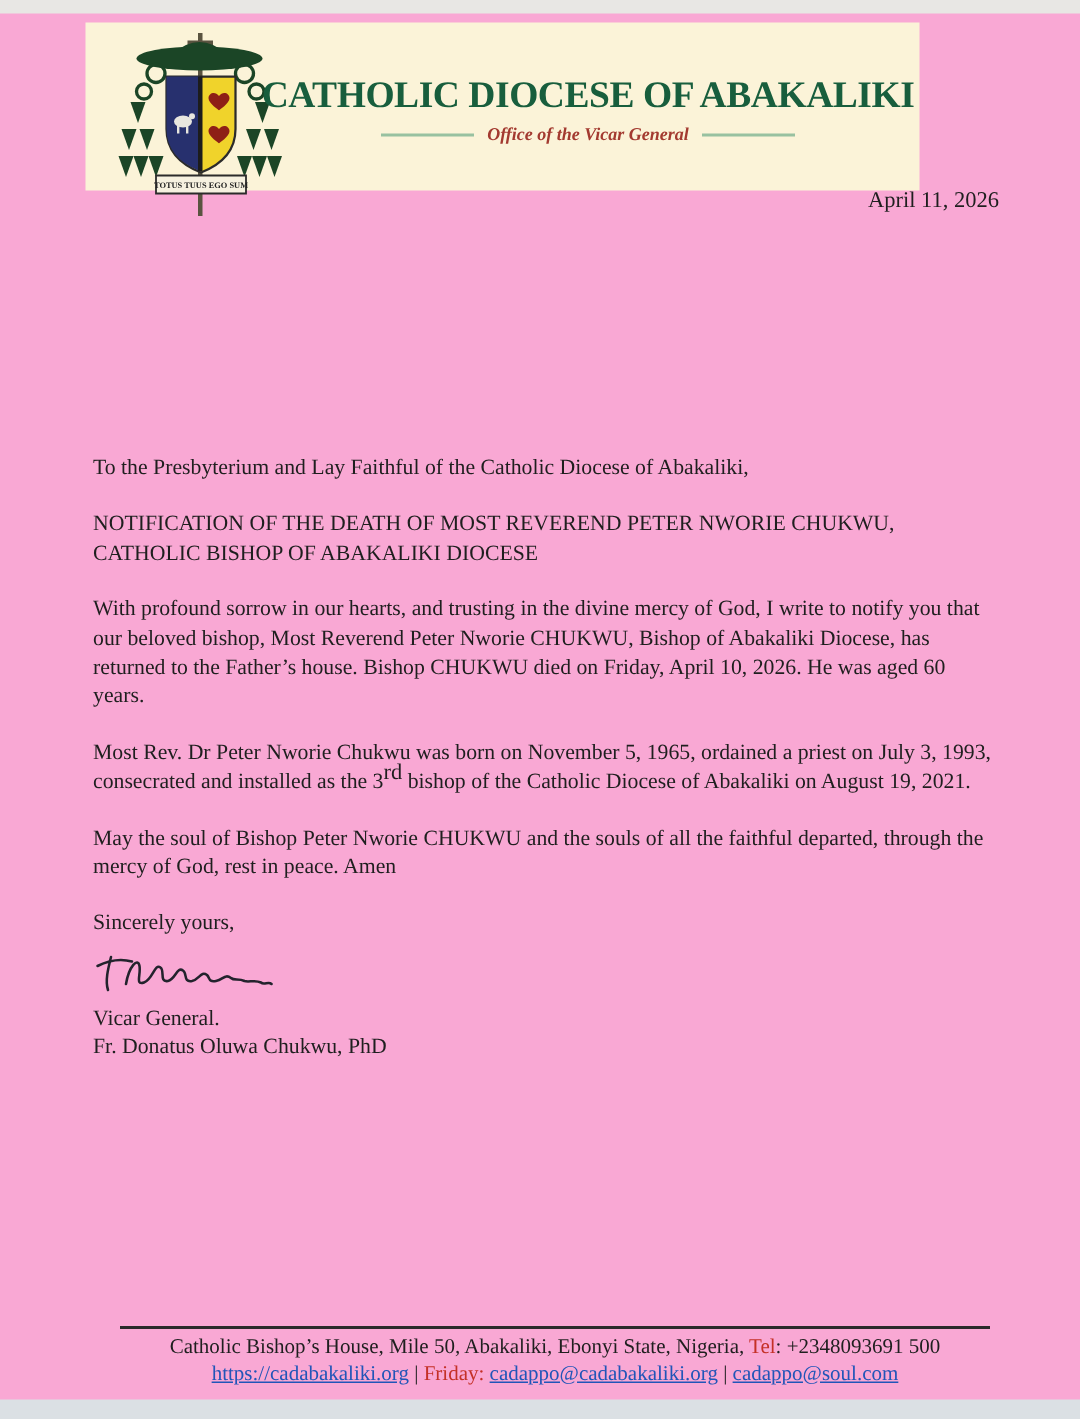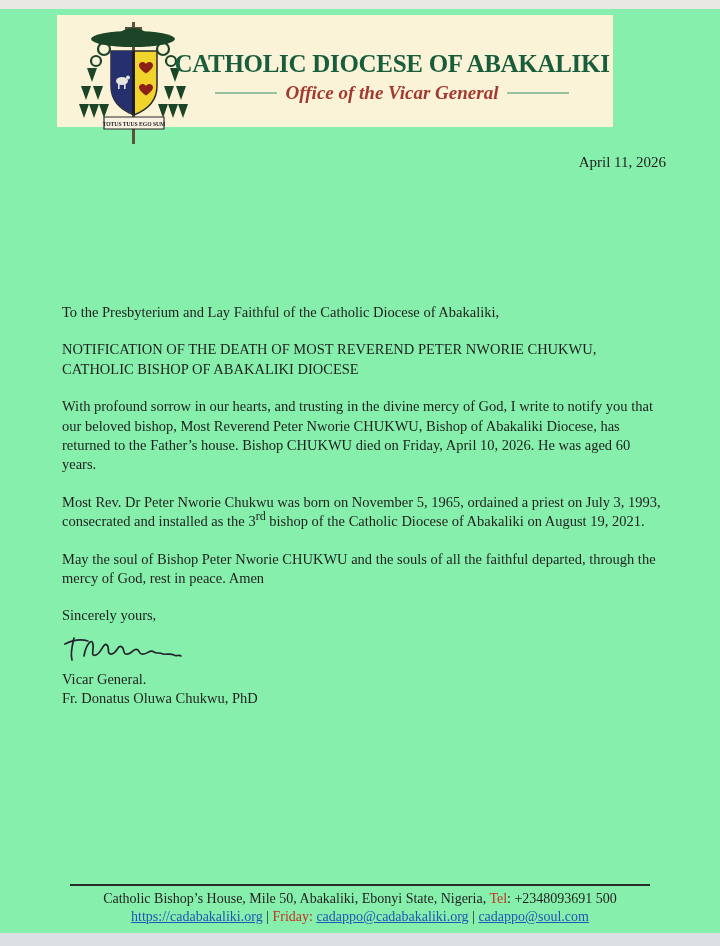--- a/index.html
+++ b/index.html
@@ -1,21 +1,21 @@
 <!DOCTYPE html>
 <html><head>
 <meta charset="utf-8">
 <style>
   html, body { margin: 0; padding: 0; background: #ffffff; }
   .page {
     position: relative;
     width: 720px;
     height: 946px;
     margin: 0 auto;
-    background: #86efac;
+    background: #f9a8d4;
     overflow: hidden;
     font-family: "Liberation Serif", serif;
     color: #1f1f1f;
   }
   .photo-top-edge {
     position: absolute; top: 0; left: 0;
     width: 720px; height: 9px;
     background: #e8e7e4;
   }
   .photo-bottom-edge {
@@ -38,43 +38,43 @@
     width: 448px; text-align: center;
   }
   .lh-title {
     font-size: 25px; font-weight: bold;
     color: #185e3d; letter-spacing: -0.3px;
     white-space: nowrap;
   }
   .lh-sub {
     margin-top: 4px;
     display: flex; align-items: center; justify-content: center; gap: 9px;
-    font-size: 19px; font-style: italic; font-weight: bold;
+    font-size: 12px; font-style: italic; font-weight: bold;
     color: #a33a30;
   }
   .lh-dash { display: inline-block; width: 62px; height: 2px; background: #98c1a0; }
   
   .letter-date {
-    position: absolute; top: 154px; right: 54px;
+    position: absolute; top: 126px; right: 54px;
     font-size: 15px;
   }
   .letter-body {
     position: absolute; left: 62px; top: 286px;
     width: 606px;
     font-size: 14.5px; line-height: 19.4px; margin-top: 17px;
   }
   .letter-body p { margin: 0 0 18px 0; }
   .heading { font-weight: normal; }
   .closing { margin-bottom: 4px !important; }
-  .sup { vertical-align: super; font-size: 12px; line-height: 0; }
+  .sup { vertical-align: super; font-size: 15px; line-height: 0; }
   .signature { display: block; margin: 4px 0 2px 0; }
   .signblock p { margin: 0; }
   
   .footer {
-    position: absolute; left: 70px; top: 884px;
+    position: absolute; left: 80px; top: 884px;
     width: 580px;
     border-top: 2px solid #2a2a2a;
     padding-top: 4px;
     text-align: center;
     font-size: 14px; line-height: 17.5px;
   }
   .red-label { color: #c43026; }
   .link { color: #2155b8; text-decoration: underline; }
 </style>
 </head>

